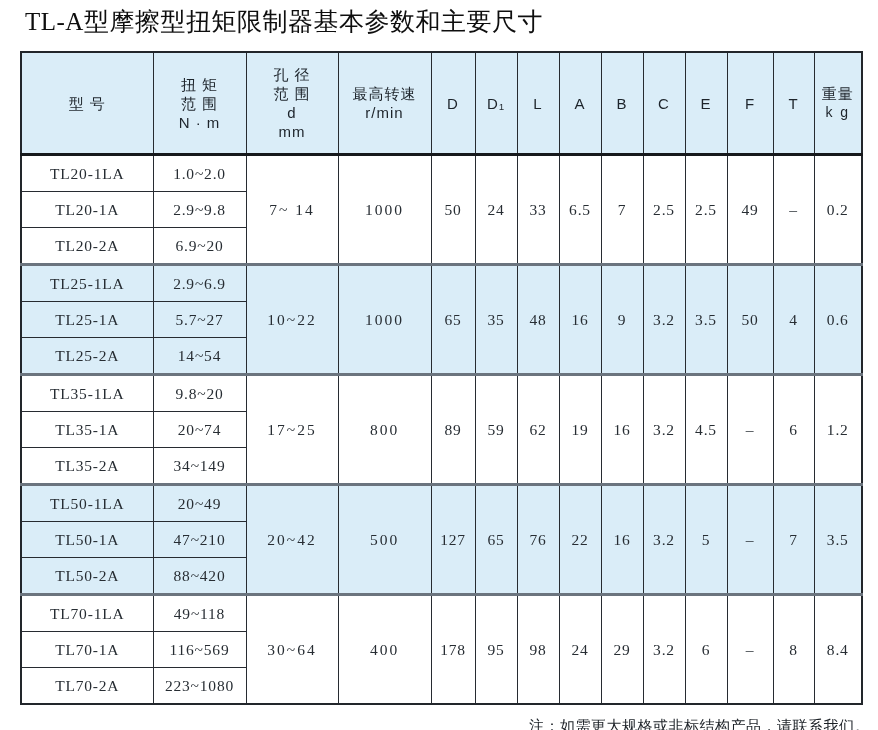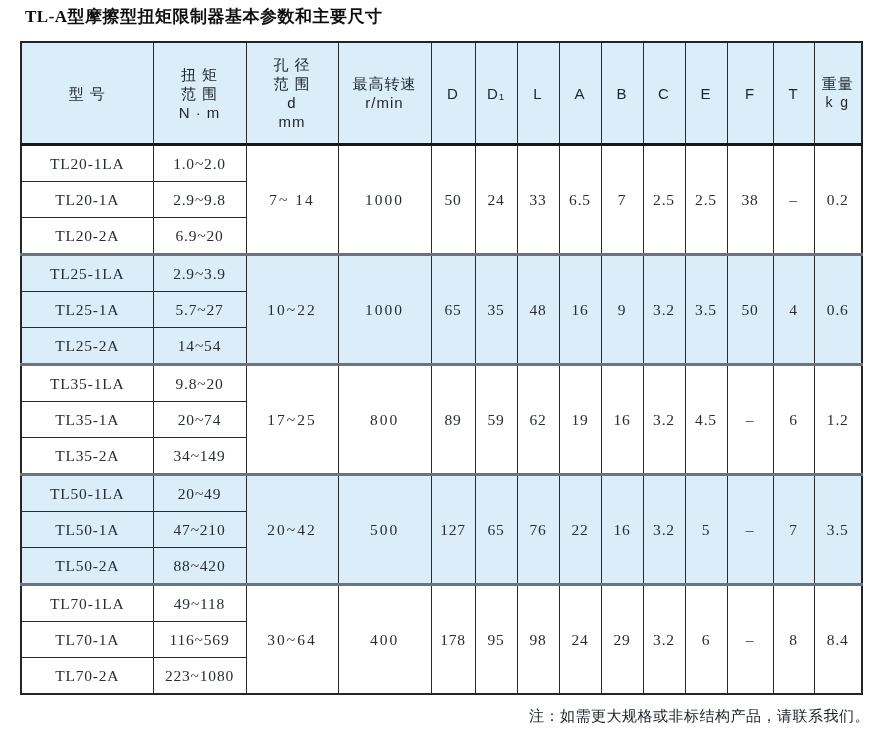--- a/index.html
+++ b/index.html
@@ -3,21 +3,21 @@
 <meta charset="utf-8">
 <style>
   html,body{margin:0;padding:0;}
   body{
     width:878px;height:730px;background:#ffffff;overflow:hidden;
     font-family:"Liberation Serif",serif;color:#23292f;
   }
   .title{
     margin:5px 0 0 25px;
     font-family:"Liberation Serif",serif;
-    font-size:17px;font-weight:bold;color:#0e0e0e;letter-spacing:.5px;
+    font-size:25px;font-weight:normal;color:#0e0e0e;letter-spacing:.5px;
   }
   table.spec{
     border-collapse:collapse;table-layout:fixed;
     width:841px;margin:13px 0 0 20px;
     border:2px solid #22262b;
   }
   .spec th,.spec td{
     border:1.6px solid #272b31;
     padding:0;text-align:center;vertical-align:middle;
     overflow:hidden;white-space:nowrap;
@@ -106,36 +106,36 @@
       <td>1.0~2.0</td>
       <td rowspan="3" class="mid">7~ 14</td>
       <td rowspan="3" class="mid">1000</td>
       <td rowspan="3">50</td>
       <td rowspan="3">24</td>
       <td rowspan="3">33</td>
       <td rowspan="3">6.5</td>
       <td rowspan="3">7</td>
       <td rowspan="3">2.5</td>
       <td rowspan="3">2.5</td>
-      <td rowspan="3">38</td>
+      <td rowspan="3">49</td>
       <td rowspan="3">–</td>
       <td rowspan="3">0.2</td>
     </tr>
     <tr>
       <td>TL20-1A</td>
       <td>2.9~9.8</td>
     </tr>
     <tr>
       <td>TL20-2A</td>
       <td>6.9~20</td>
     </tr>
 
     <tr class="blue gs">
       <td>TL25-1LA</td>
-      <td>2.9~3.9</td>
+      <td>2.9~6.9</td>
       <td rowspan="3" class="mid">10~22</td>
       <td rowspan="3" class="mid">1000</td>
       <td rowspan="3">65</td>
       <td rowspan="3">35</td>
       <td rowspan="3">48</td>
       <td rowspan="3">16</td>
       <td rowspan="3">9</td>
       <td rowspan="3">3.2</td>
       <td rowspan="3">3.5</td>
       <td rowspan="3">50</td>

